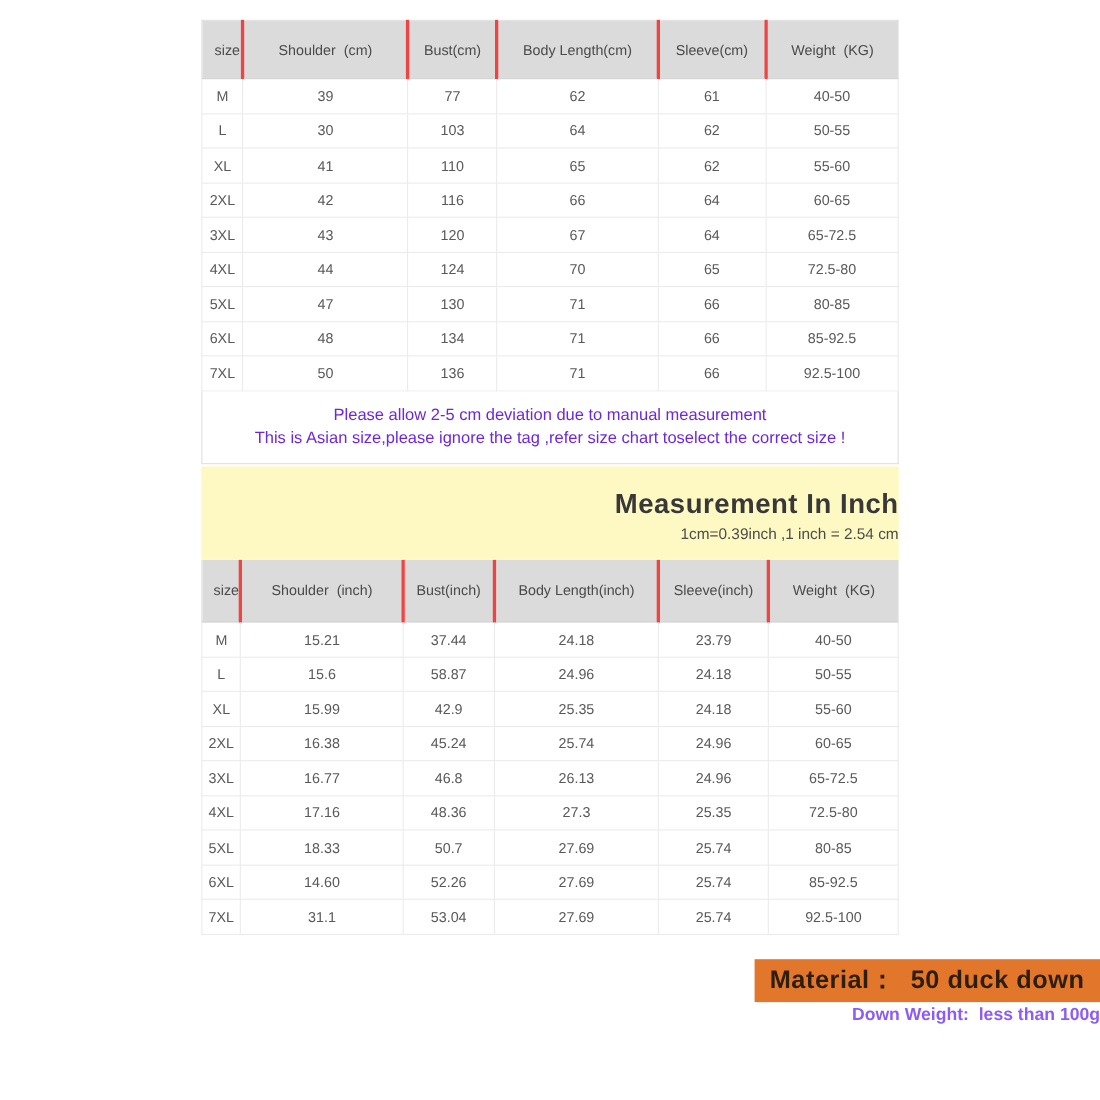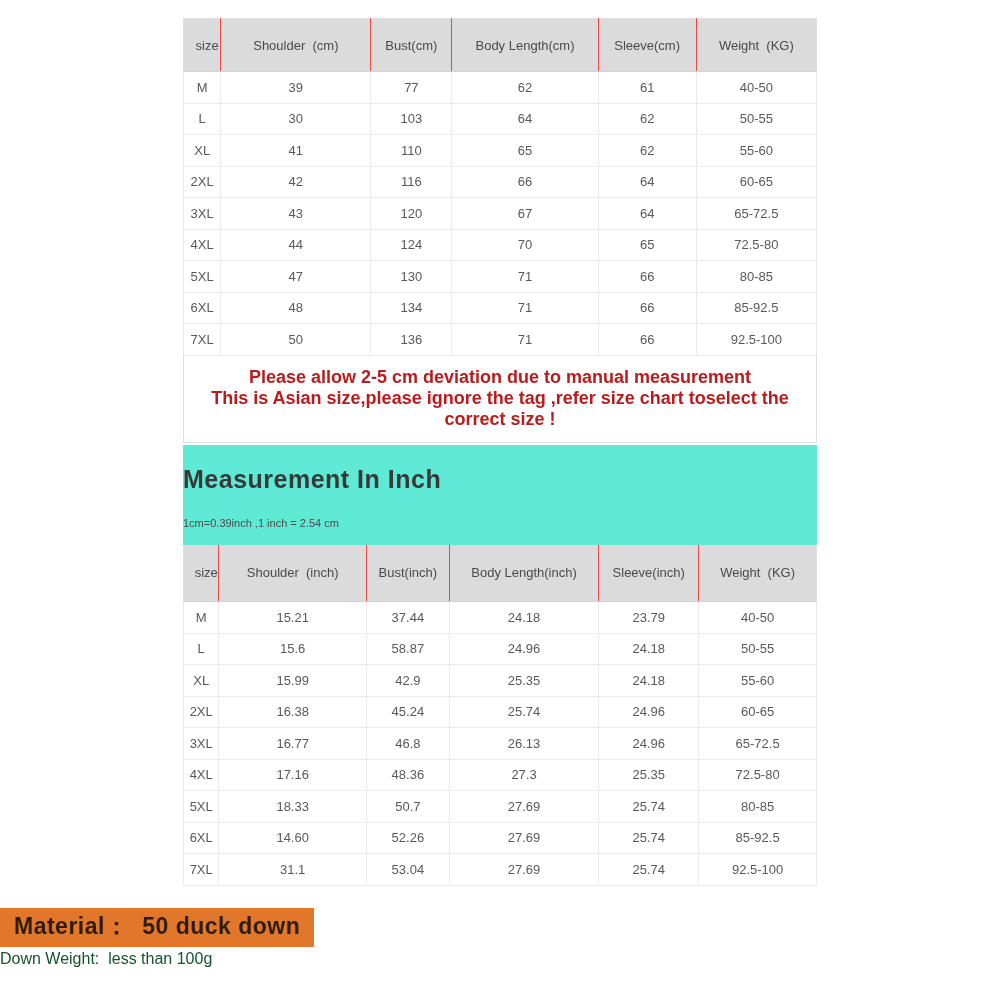--- a/index.html
+++ b/index.html
@@ -29,21 +29,21 @@
     background: #ffffff;
   }
   table.size-table th {
     background: #dbdbdb;
     height: 53px;
     font-size: 13px;
     font-weight: 400;
     color: #4a4a4a;
     text-align: center;
     vertical-align: middle;
-    border-left: 1px solid #ef4444;
+    border-left: 3px solid #ef4444;
     border-bottom: 1px solid #d2d2d2;
     white-space: pre;
     overflow: hidden;
   }
   table.size-table th:first-child { border-left: none; padding-left: 10px; }
   table.size-table td {
     height: 31.5px;
     font-size: 13px;
     color: #595959;
     text-align: center;
@@ -58,67 +58,66 @@
 
   
   .notes {
     border: 1px solid #e0e0e0;
     border-top: none;
     text-align: center;
     padding: 11px 10px 12px 10px;
     background: #ffffff;
   }
   .notes .note-line {
-    font-size: 18px;
-    color: #b91c1c;
+    font-size: 15px;
+    color: #6d28d9;
     line-height: 21px;
     white-space: pre-wrap;
-    font-weight: bold;
   }
   .notes.single { padding: 12px 10px 13px 10px; }
 
   
   .inch-band {
     margin-top: 2px;
-    background: #5eead4;
-    text-align: left;
-    padding: 20px 11px 16px 0;
+    background: #fef9c3;
+    text-align: right;
+    padding: 20px 0 16px 0;
   }
   .inch-band .band-title {
     font-size: 25px;
     font-weight: 700;
     color: #383838;
     letter-spacing: 0.5px;
   }
   .inch-band .band-subtitle {
-    margin-top: 23px;
-    font-size: 11px;
+    margin-top: 4px;
+    font-size: 14px;
     color: #4c4c4c;
     white-space: pre-wrap;
   }
 
   
   .footer {
     margin-top: 22px;
-    text-align: left;
+    text-align: right;
   }
   .material-banner {
     display: inline-block;
     padding: 3px 14px 5px 14px;
     font-size: 23px;
     font-weight: 700;
     color: #2d1d0b;
     white-space: pre;
     letter-spacing: 0.5px;
   }
   .down-weight {
     margin-top: 3px;
     font-size: 16px;
-    font-weight: 400;
-    color: #14532d;
+    font-weight: 700;
+    color: #8b5cf6;
     white-space: pre;
   }
 </style>
 </head>
 <body>
 
 <div class="page">
   <div class="chart-wrap">
 
     <table class="size-table cm-table">

